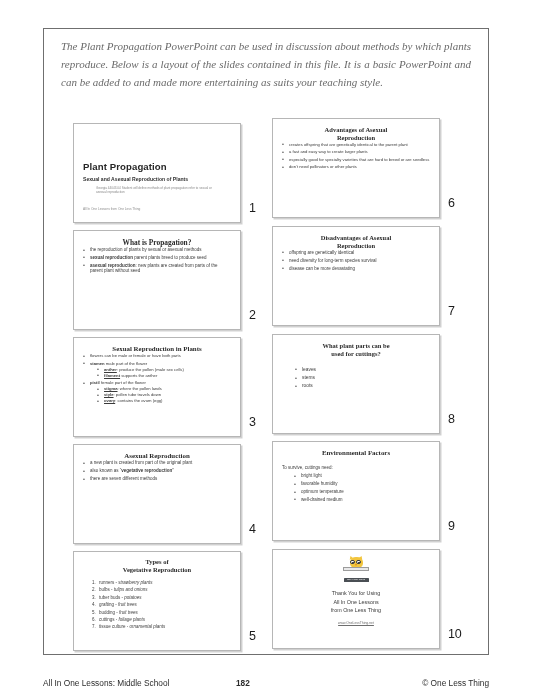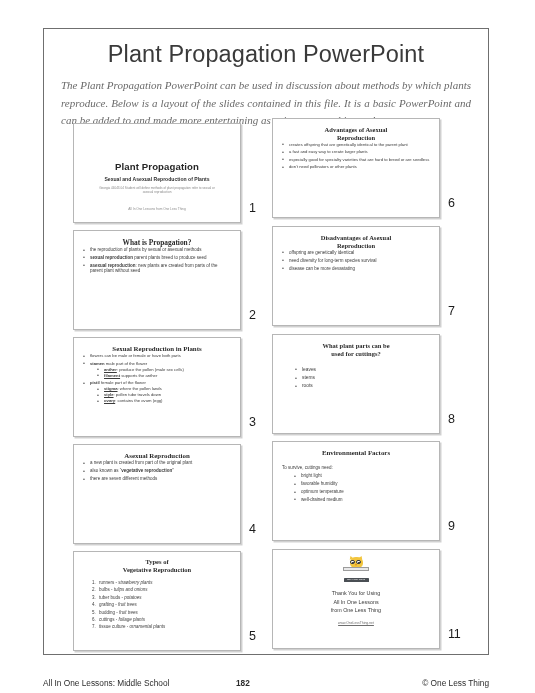--- a/index.html
+++ b/index.html
@@ -130,21 +130,21 @@
   }
   ul.sub {
     margin: 0.5px 0 0 0;
     padding: 0 0 0 7px;
   }
   ul.sub > li { margin-bottom: 0.8px; }
   .u { text-decoration: underline; font-weight: 700; }
   .bold { font-weight: 700; }
 
   
-  #slide1-inner { padding: 0 9px; text-align: center; }
+  #slide1-inner { padding: 0 9px; }
   #slide1-title {
     margin-top: 37px;
     font-size: 9.6px;
     font-weight: 700;
     color: #262626;
     letter-spacing: 0.1px;
   }
   #slide1-sub {
     margin-top: 3.5px;
     font-size: 5.1px;
@@ -293,21 +293,20 @@
   }
   #footer-left  { position: absolute; left: 0; top: 0; }
   #footer-page  { position: absolute; left: 193px; top: 0; font-weight: 700; }
   #footer-right { position: absolute; right: 0; top: 0; }
 </style>
 </head>
 <body>
 
 <div id="page-frame">
 
-  <h1 id="doc-title">Plant Propagation PowerPoint</h1>
   <p id="doc-intro">The Plant Propagation PowerPoint can be used in discussion about methods by which plants reproduce. Below is a layout of the slides contained in this file. It is a basic PowerPoint and can be added to and made more entertaining as suits your teaching style.</p>
 
   <div id="slide-grid">
 
     <div class="slide-cell col-left row-1">
       <div class="slide-thumb">
         <div id="slide1-inner">
           <div id="slide1-title">Plant Propagation</div>
           <div id="slide1-sub">Sexual and Asexual Reproduction of Plants</div>
           <div id="slide1-obj">Georgia 44043.04 Student will define methods of plant propagation refer to sexual or asexual reproduction</div>
@@ -477,21 +476,21 @@
             <span>One Less Thing</span>
           </div>
           <div id="slide10-thanks" class="s-body">
             <div>Thank You for Using</div>
             <div>All In One Lessons</div>
             <div>from One Less Thing</div>
           </div>
           <div id="slide10-url">www.OneLessThing.net</div>
         </div>
       </div>
-      <div class="slide-num">11</div>
+      <div class="slide-num">10</div>
     </div>
 
   </div>
 </div>
 
 <div id="footer">
   <div id="footer-left">All In One Lessons: Middle School</div>
   <div id="footer-page">182</div>
   <div id="footer-right">© One Less Thing</div>
 </div>

